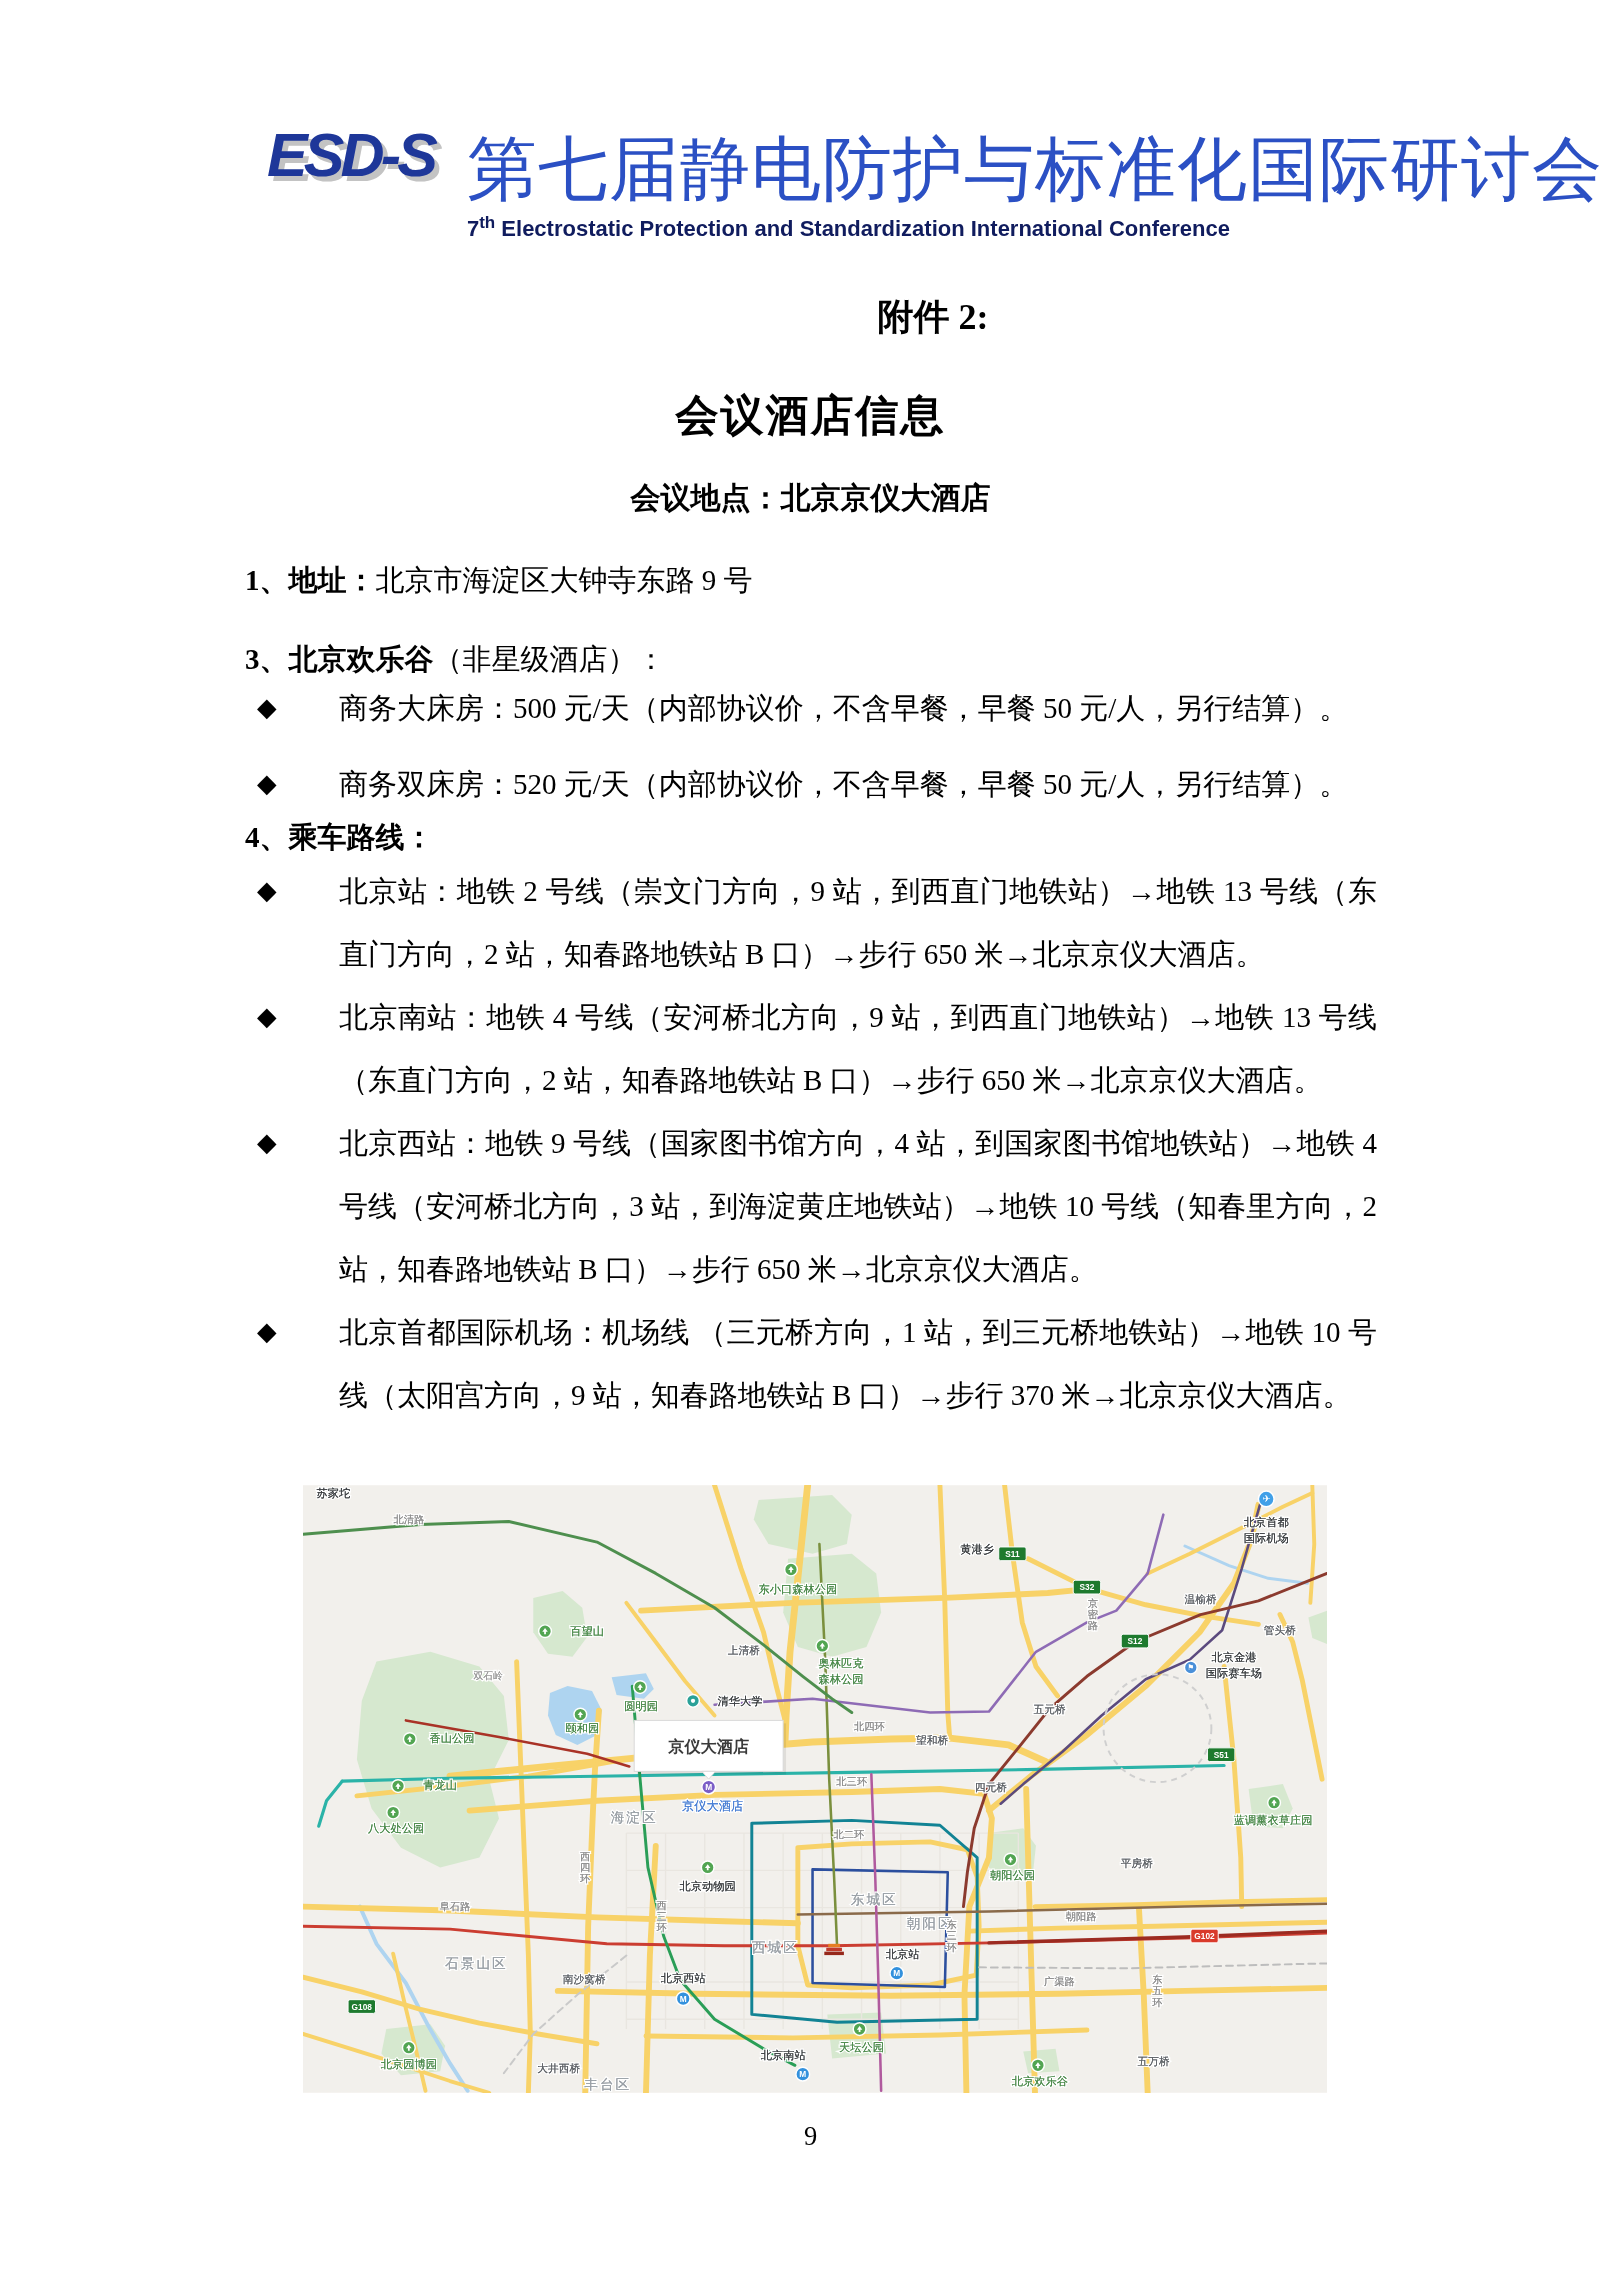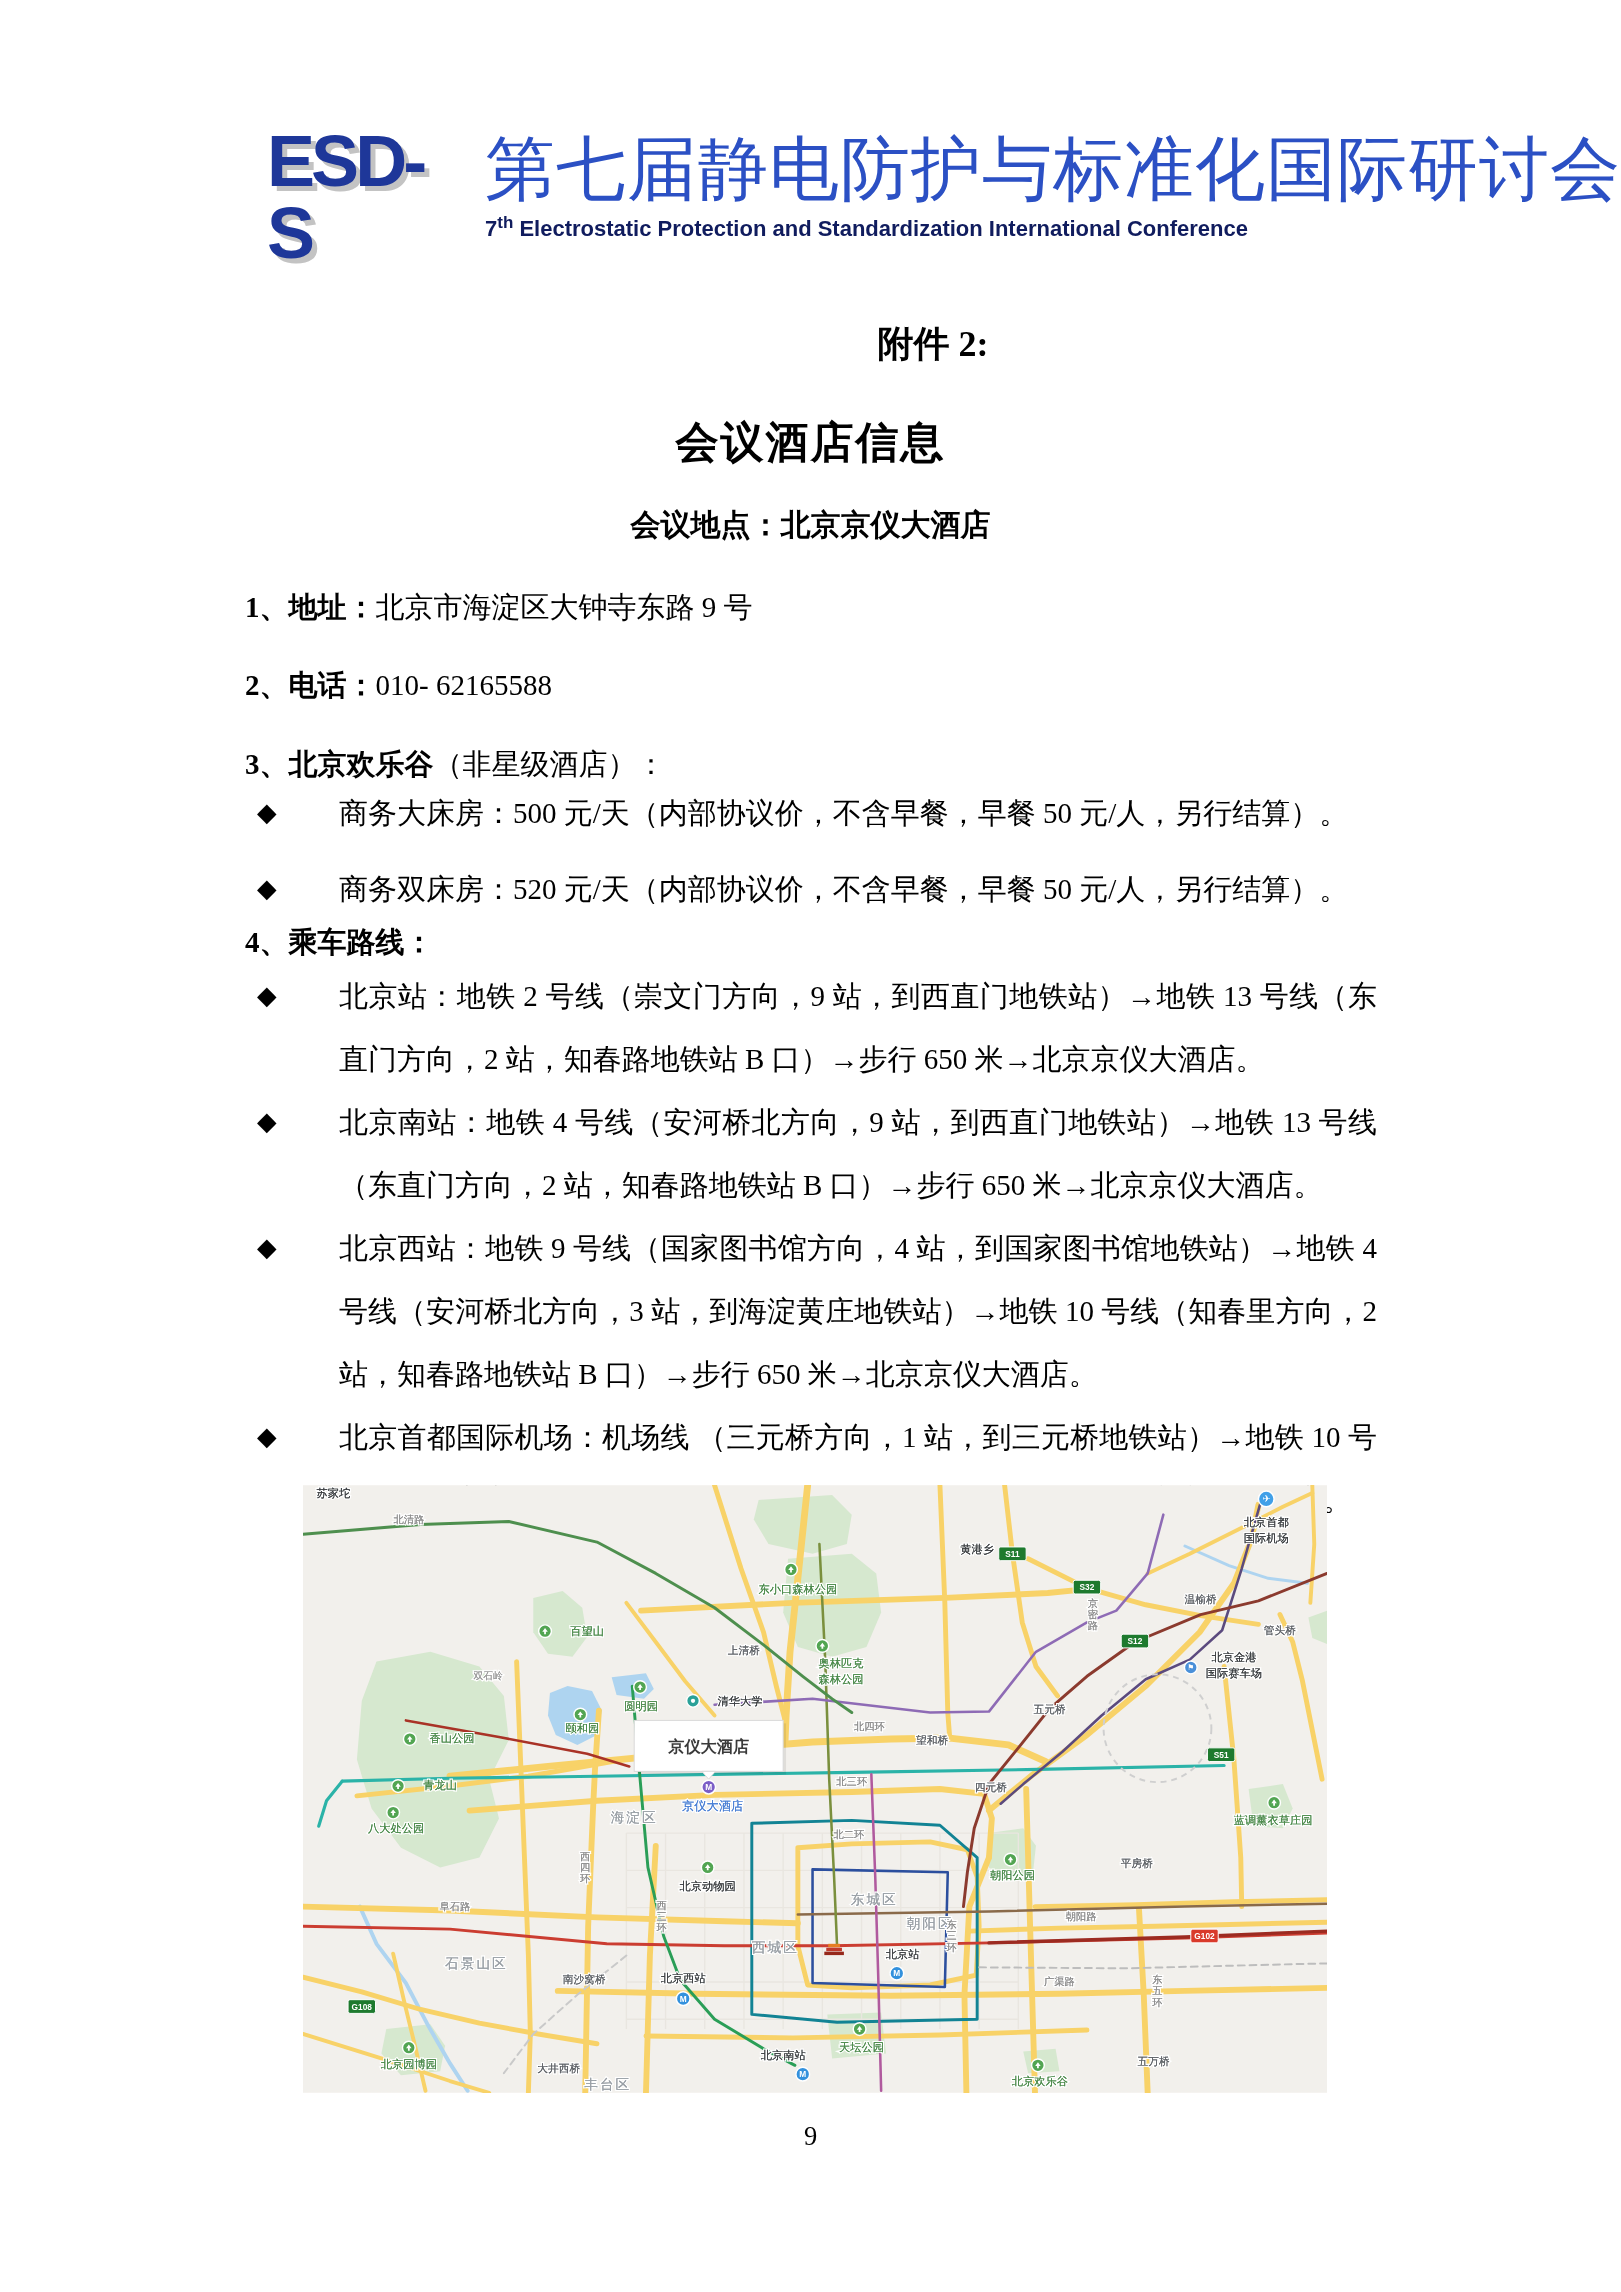--- a/index.html
+++ b/index.html
@@ -1,21 +1,21 @@
 <!DOCTYPE html>
 <html><head>
 <meta charset="utf-8">
 <style>
   html,body{margin:0;padding:0;background:#888;}
   .page{width:1621px;height:2293px;background:#ffffff;position:relative;overflow:hidden;
         font-family:"Liberation Serif","DejaVu Serif",serif;color:#000;}
   
   .hdr{padding-top:125px;margin-left:267px;display:flex;align-items:flex-start;}
-  .logo{font-family:"Liberation Sans","DejaVu Sans",sans-serif;font-weight:900;
-        font-size:72px;line-height:1;color:#1e3799;letter-spacing:-3.9px;
+  .logo{font-family:"Liberation Sans","DejaVu Sans",sans-serif;font-weight:900;font-style:italic;
+        font-size:61px;line-height:1;color:#1e3799;letter-spacing:-3.9px;
         text-shadow:4.9px 4.9px 0 #c3c3c3;}
   .hdr-text{margin-left:33px;padding-top:2px;}
   .title-zh{font-family:"Liberation Sans","DejaVu Sans",sans-serif;font-size:70px;line-height:1.2;
             color:#2b50c4;letter-spacing:1px;white-space:nowrap;}
   .title-en{font-family:"Liberation Sans","DejaVu Sans",sans-serif;font-weight:bold;font-size:22px;
             color:#101c5e;margin-top:2px;white-space:nowrap;}
   .title-en sup{font-size:17px;}
   
   .attachment{margin:51px 0 0 245px;font-size:36px;font-weight:bold;text-align:center;}
   .doc-title{margin:45px 0 0 0;text-align:center;font-size:43px;font-weight:bold;letter-spacing:2px;}
@@ -62,23 +62,20 @@
   <div class="attachment">附件 2:</div>
 
   <div class="doc-title">会议酒店信息</div>
 
   <div class="doc-sub">会议地点：北京京仪大酒店</div>
 
   <div class="num-item">
     <span class="b">1、</span><span class="b">地址：</span><span>北京市海淀区大钟寺东路 9 号</span>
   </div>
 
-  <div class="num-item">
-    <span class="b">2、</span><span class="b">电话：</span><span>010- 62165588</span>
-  </div>
 
   <div class="num-item">
     <span class="b">3、</span><span class="b">北京欢乐谷</span><span>（非星级酒店）：</span>
   </div>
 
   <div class="bullet-item">
     <span class="dia">◆</span><span>商务大床房：500 元/天（内部协议价，不含早餐，早餐 50 元/人，另行结算）。</span>
   </div>
 
   <div class="bullet-item mt-big">

